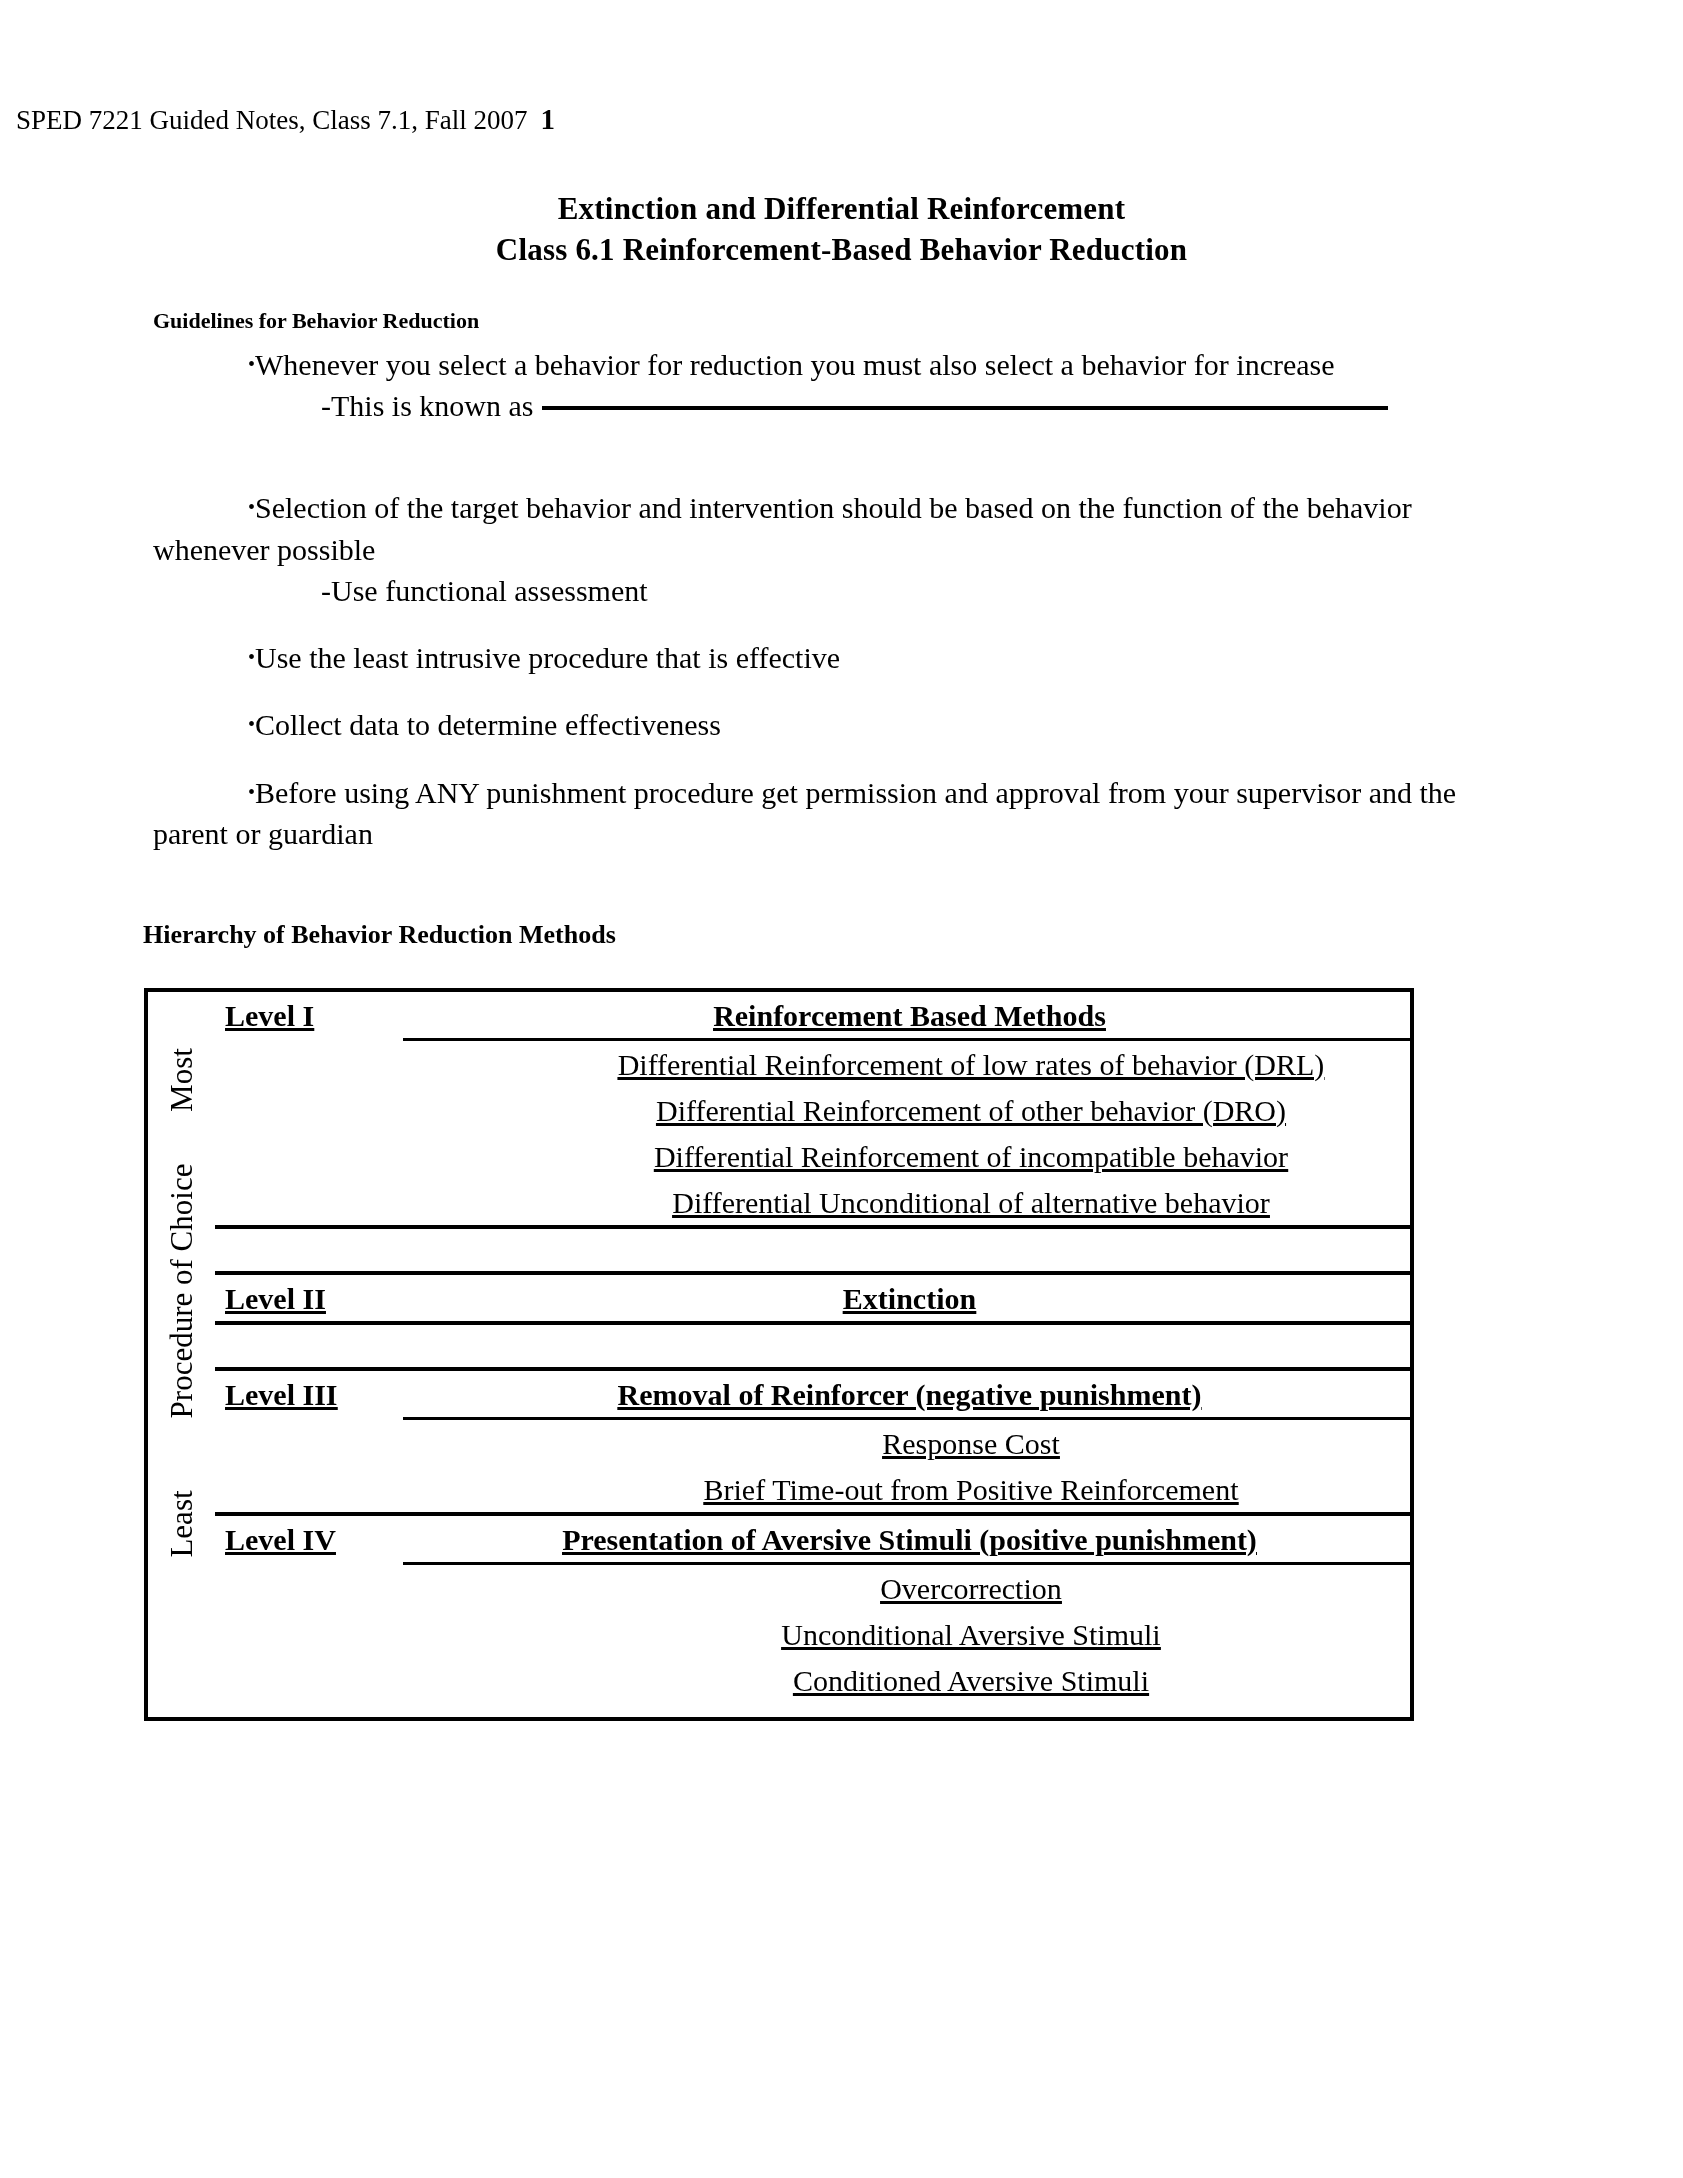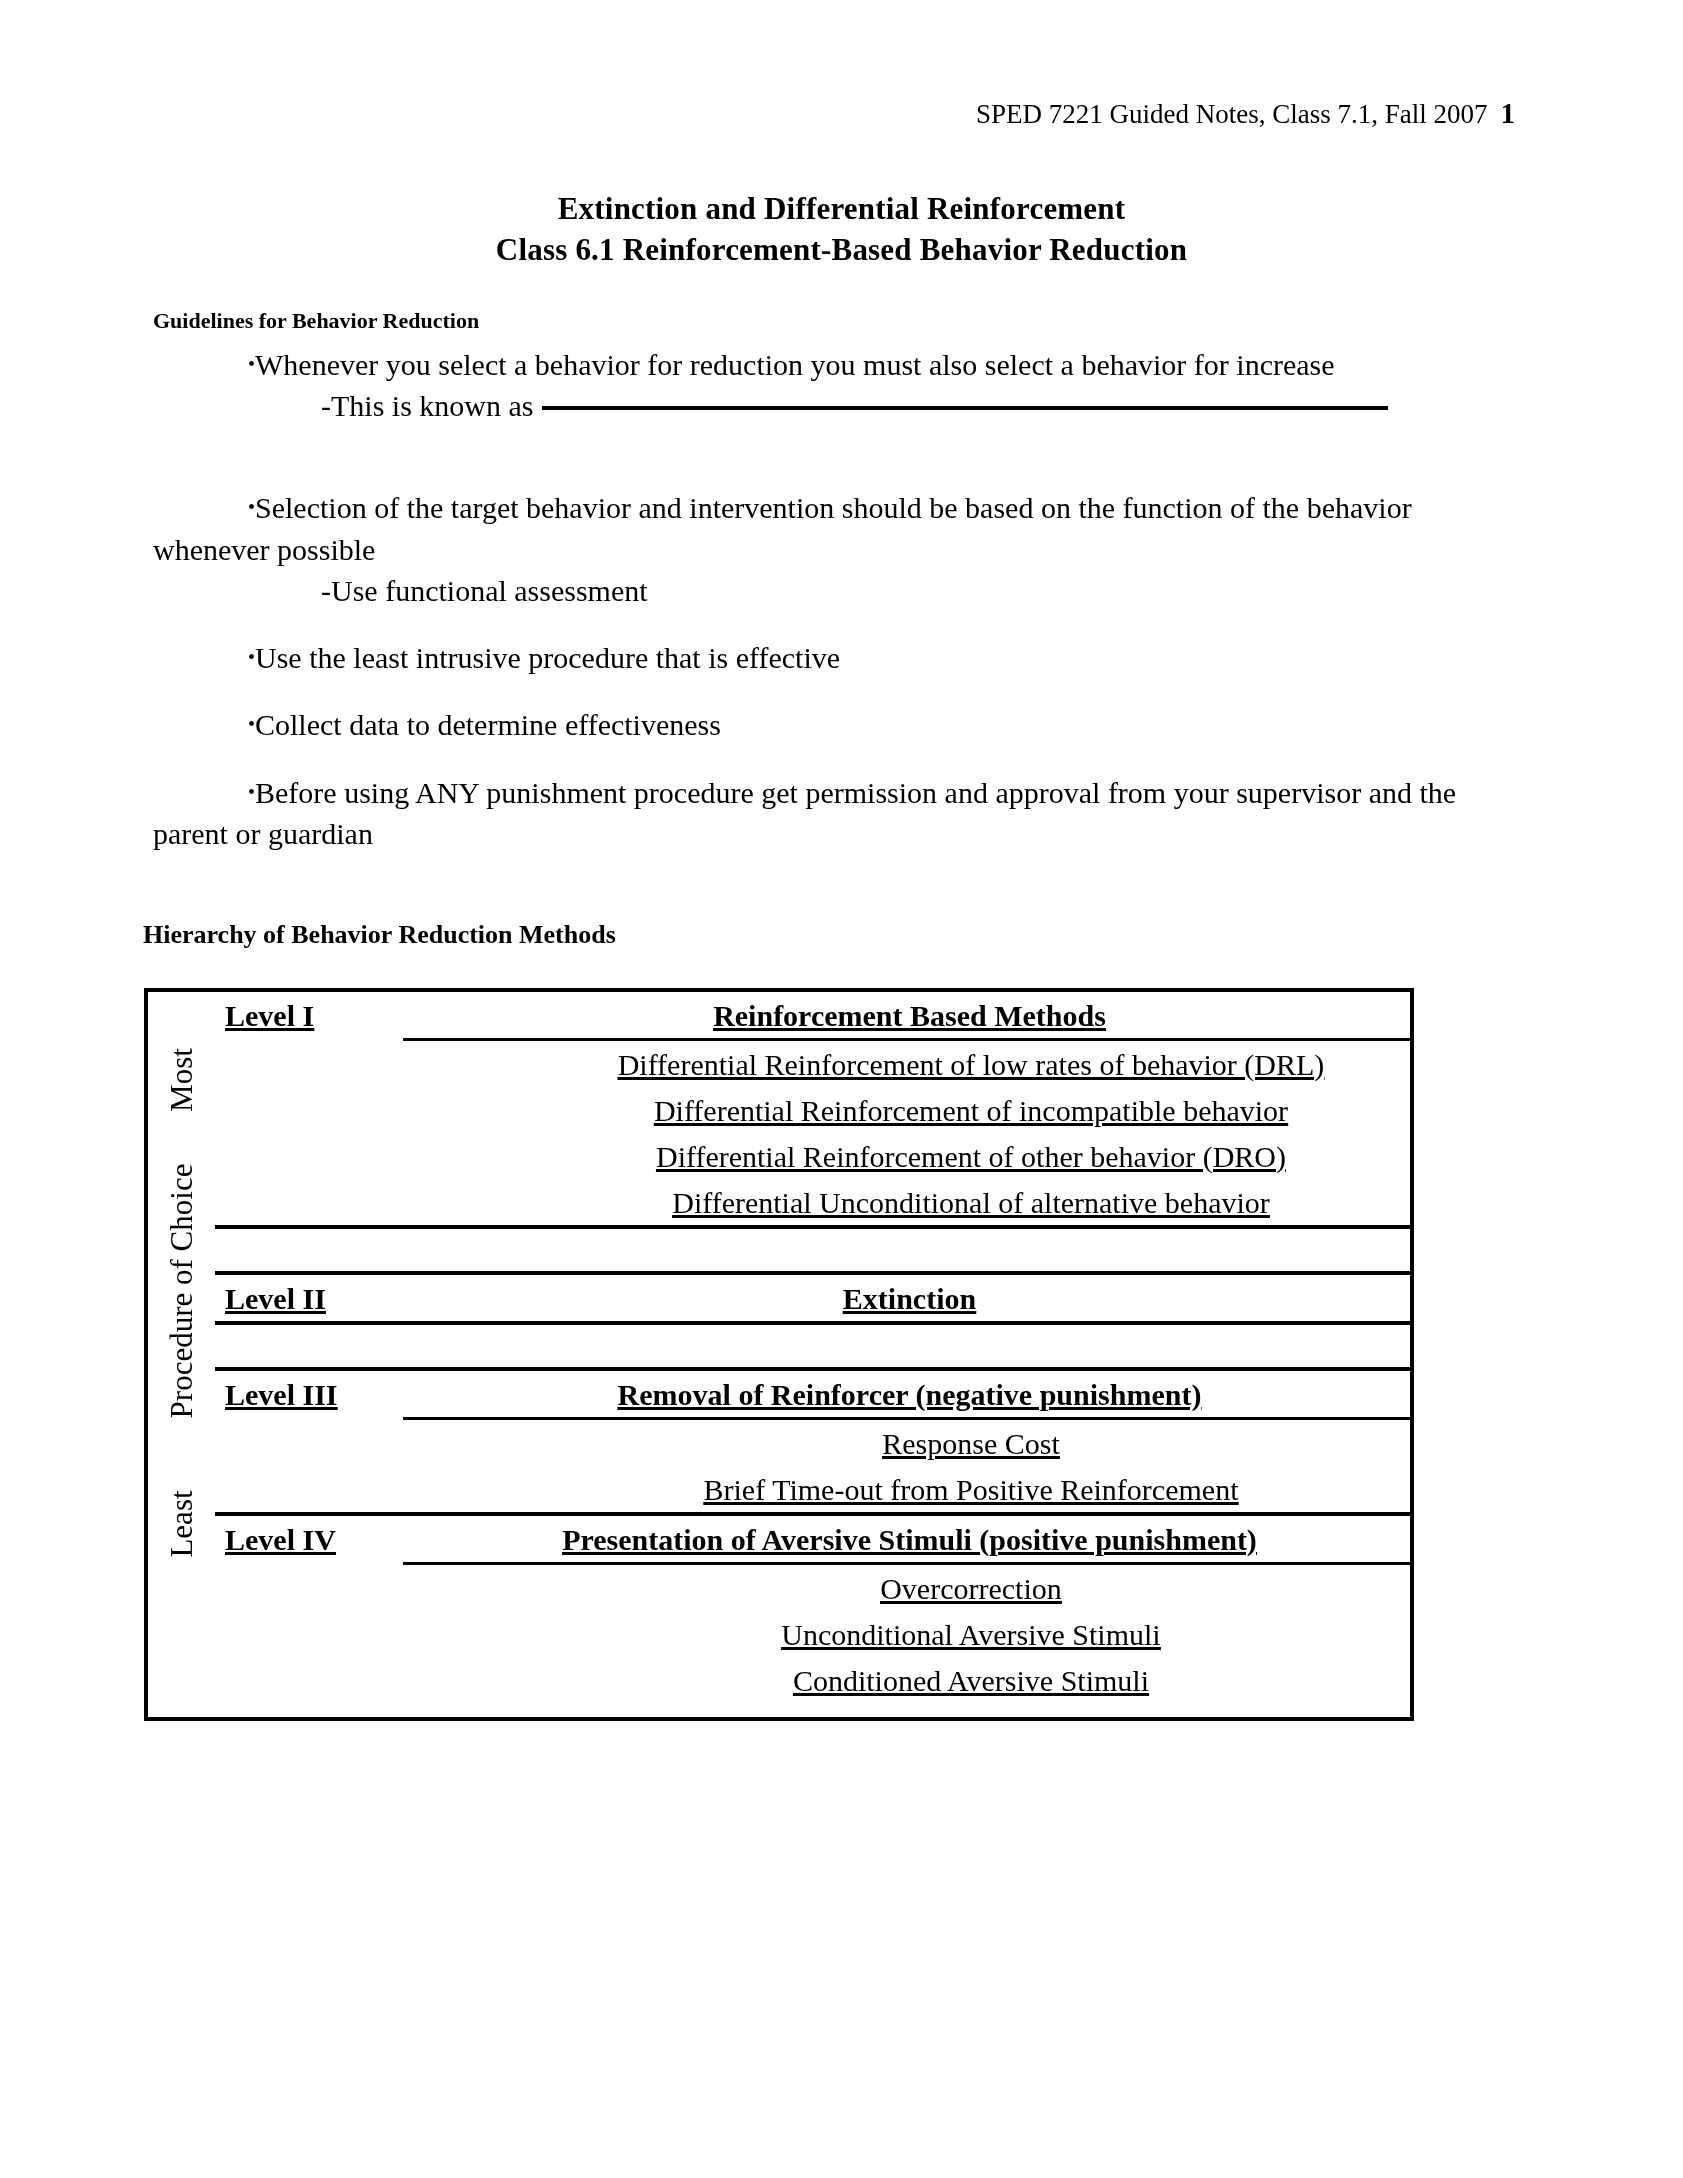--- a/index.html
+++ b/index.html
@@ -21,25 +21,25 @@
     top: 0; left: 0;
     width: 1683px;
     height: 2178px;
     background: #fff;
   }
 
   
   .running-header {
     position: absolute;
     top: 97px;
-    left: 4px;
+    left: 16px;
     width: 1511px;
-    text-align: right;
+    text-align: left;
     font-size: 27px;
-    line-height: 32px;
+    line-height: 44px;
     white-space: nowrap;
   }
   .running-header .hdr-text { font-weight: normal; }
   .running-header .page-num {
     font-weight: bold;
     font-size: 29px;
     margin-left: 13px;
   }
 
   
@@ -270,25 +270,25 @@
                   <tr class="hdr-row">
               <td class="lv col-level">Level I</td>
               <td class="ds col-desc">Reinforcement Based Methods</td>
             </tr>
             <tr class="item-row">
               <td class="col-level"></td>
               <td class="ds col-desc">Differential Reinforcement of low rates of behavior (DRL)</td>
             </tr>
             <tr class="item-row">
               <td class="col-level"></td>
+              <td class="ds col-desc">Differential Reinforcement of other behavior (DRO)</td>
+            </tr>
+            <tr class="item-row">
+              <td class="col-level"></td>
               <td class="ds col-desc">Differential Reinforcement of incompatible behavior</td>
-            </tr>
-            <tr class="item-row">
-              <td class="col-level"></td>
-              <td class="ds col-desc">Differential Reinforcement of other behavior (DRO)</td>
             </tr>
             <tr class="item-row">
               <td class="col-level"></td>
               <td class="ds col-desc">Differential Unconditional of alternative behavior</td>
             </tr>
 
             <tr class="spacer-row">
               <td class="col-level"></td>
               <td class="col-desc"></td>
             </tr>

